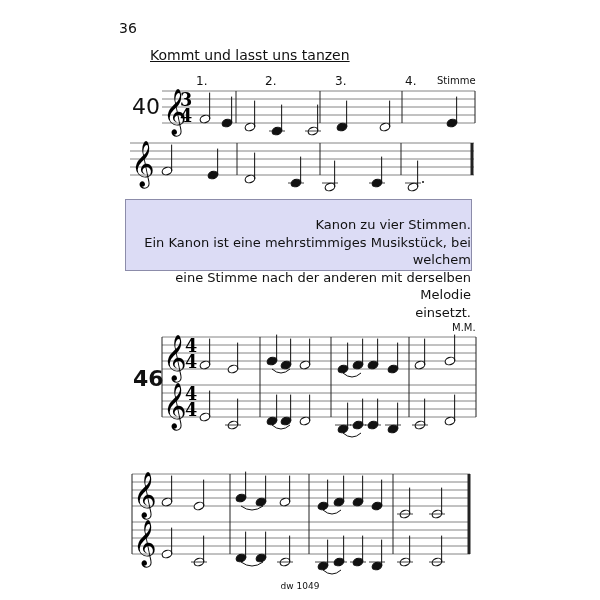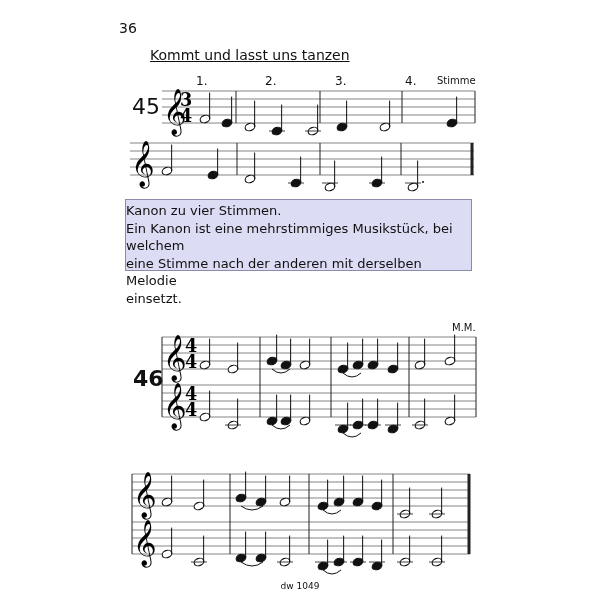--- a/index.html
+++ b/index.html
@@ -2,36 +2,36 @@
 <html><head>
 <meta charset="utf-8">
 <style>
   body{margin:0;background:#fff;}
   #page{position:relative;width:600px;height:600px;background:#fff;overflow:hidden;font-family:"DejaVu Sans",sans-serif;color:#111;border-radius:30px;}
   .abs{position:absolute;}
   .pno{left:119px;top:20px;font-size:14px;}
   .title{font-size:14px;text-align:left;text-decoration:underline;}
   .num{font-size:22px;}
   .small{font-size:10px;}
-  .box{left:125px;top:199px;width:347px;height:72px;background:#dcdcf5;border:1px solid #8c8caa;font-size:13px;line-height:17.5px;text-align:left;box-sizing:border-box;padding-top:2px;}
+  .box{left:125px;top:199px;width:347px;height:72px;background:#dcdcf5;border:1px solid #8c8caa;font-size:13px;line-height:17.5px;text-align:right;box-sizing:border-box;padding-top:16px;}
   svg{position:absolute;left:0;top:0;}
   .foot{font-size:9px;left:0;width:600px;text-align:center;top:581px;}
 </style>
 </head>
 <body>
 
 <div id="page">
   <div class="abs pno">36</div>
   <div class="abs title" style="left:150px;width:300px;top:47px;">Kommt und lasst uns tanzen</div>
   <div class="abs small" style="left:196px;top:74px;font-size:12px;">1.</div>
   <div class="abs small" style="left:265px;top:74px;font-size:12px;">2.</div>
   <div class="abs small" style="left:335px;top:74px;font-size:12px;">3.</div>
   <div class="abs small" style="left:405px;top:74px;font-size:12px;">4.</div>
   <div class="abs small" style="left:437px;top:75px;">Stimme</div>
-  <div class="abs num" style="left:132px;top:94px;">45</div>
+  <div class="abs num" style="left:132px;top:94px;">40</div>
 
   <div class="abs box">
     <div>Kanon zu vier Stimmen.</div>
     <div>Ein Kanon ist eine mehrstimmiges Musikstück, bei welchem</div>
     <div>eine Stimme nach der anderen mit derselben Melodie</div>
     <div>einsetzt.</div>
   </div>
 
   <div class="abs small" style="left:452px;top:322px;">M.M.</div>
   <div class="abs num" style="left:133px;top:366px;font-weight:bold;">46</div>

